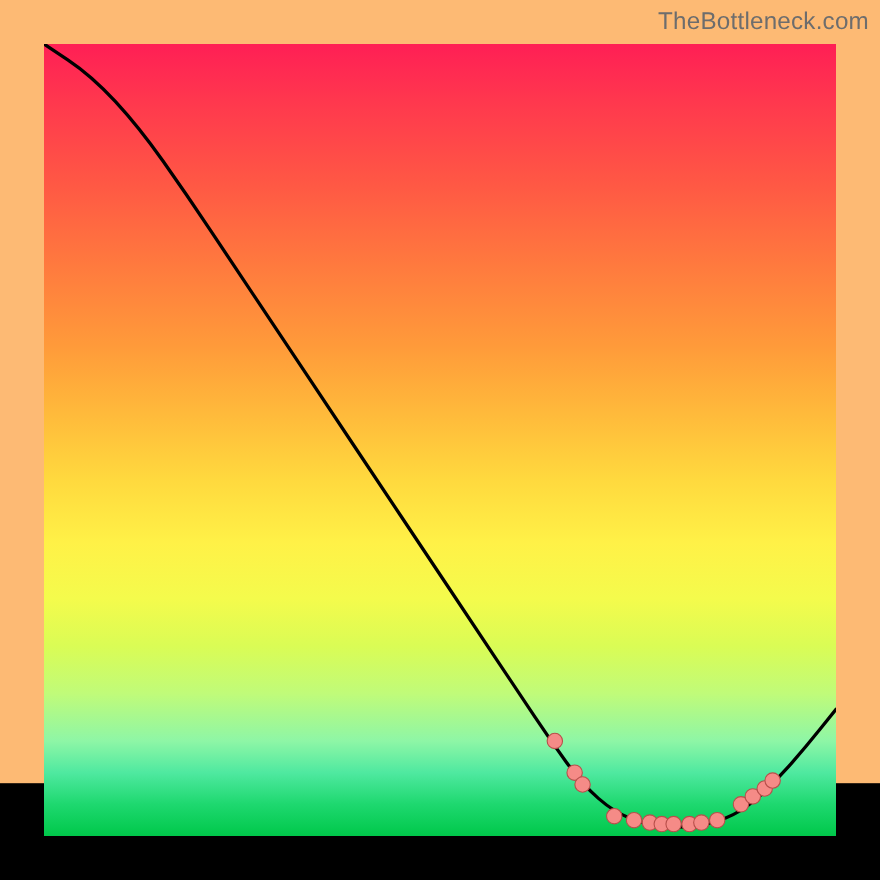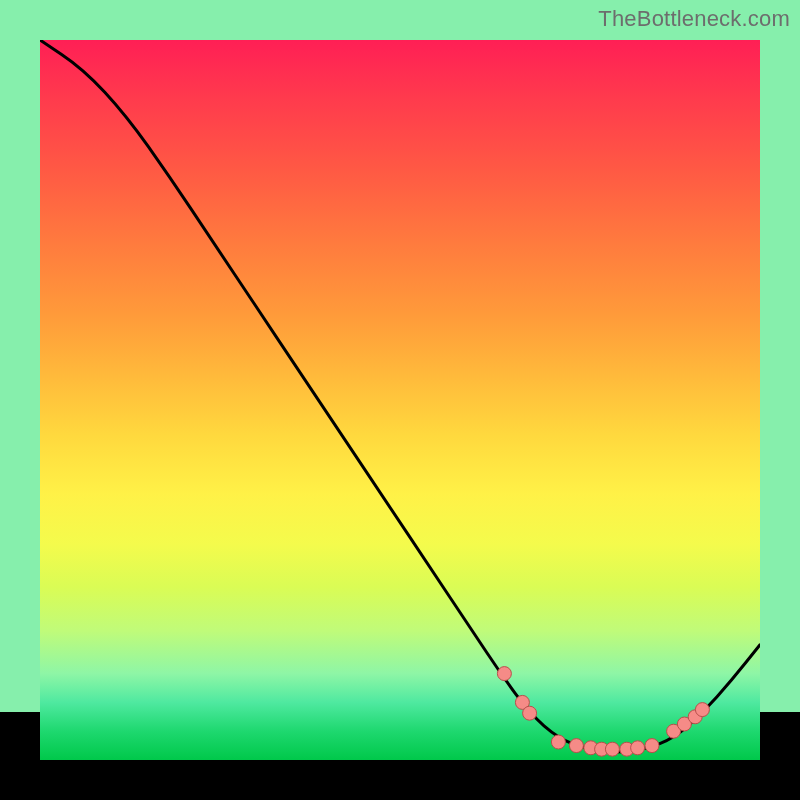--- a/index.html
+++ b/index.html
@@ -8,21 +8,21 @@
     width: 800px;
     height: 800px;
     background: #000;
     overflow: hidden;
     font-family: Arial, Helvetica, sans-serif;
   }
   .frame {
     position: relative;
     width: 800px;
     height: 712px;
-    background: #86efac;
+    background: #fdba74;
   }
   .plot-area {
     position: absolute;
     left: 40px;
     top: 40px;
     width: 720px;
     height: 720px;
     
     background: linear-gradient(
       to bottom,

